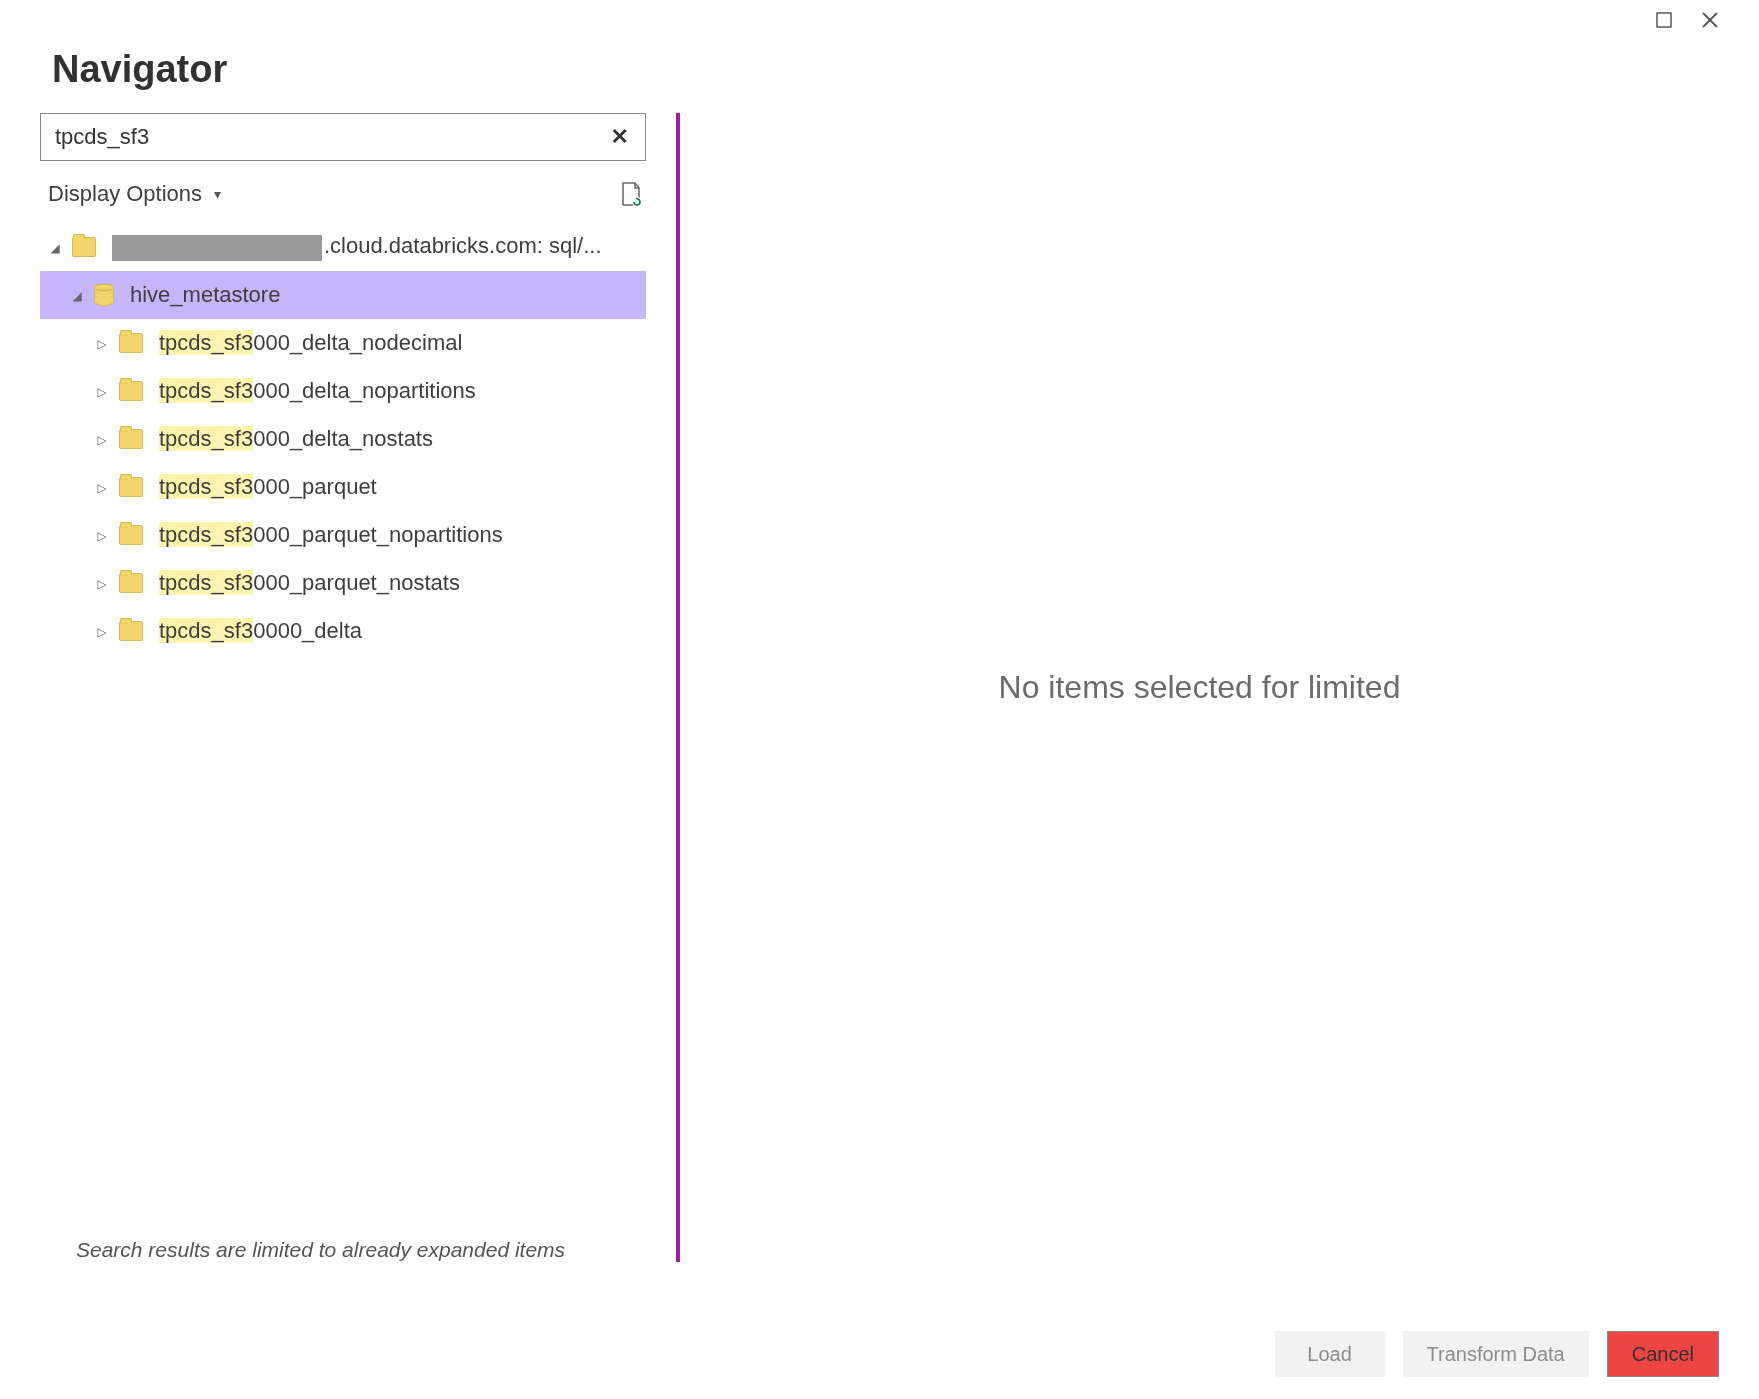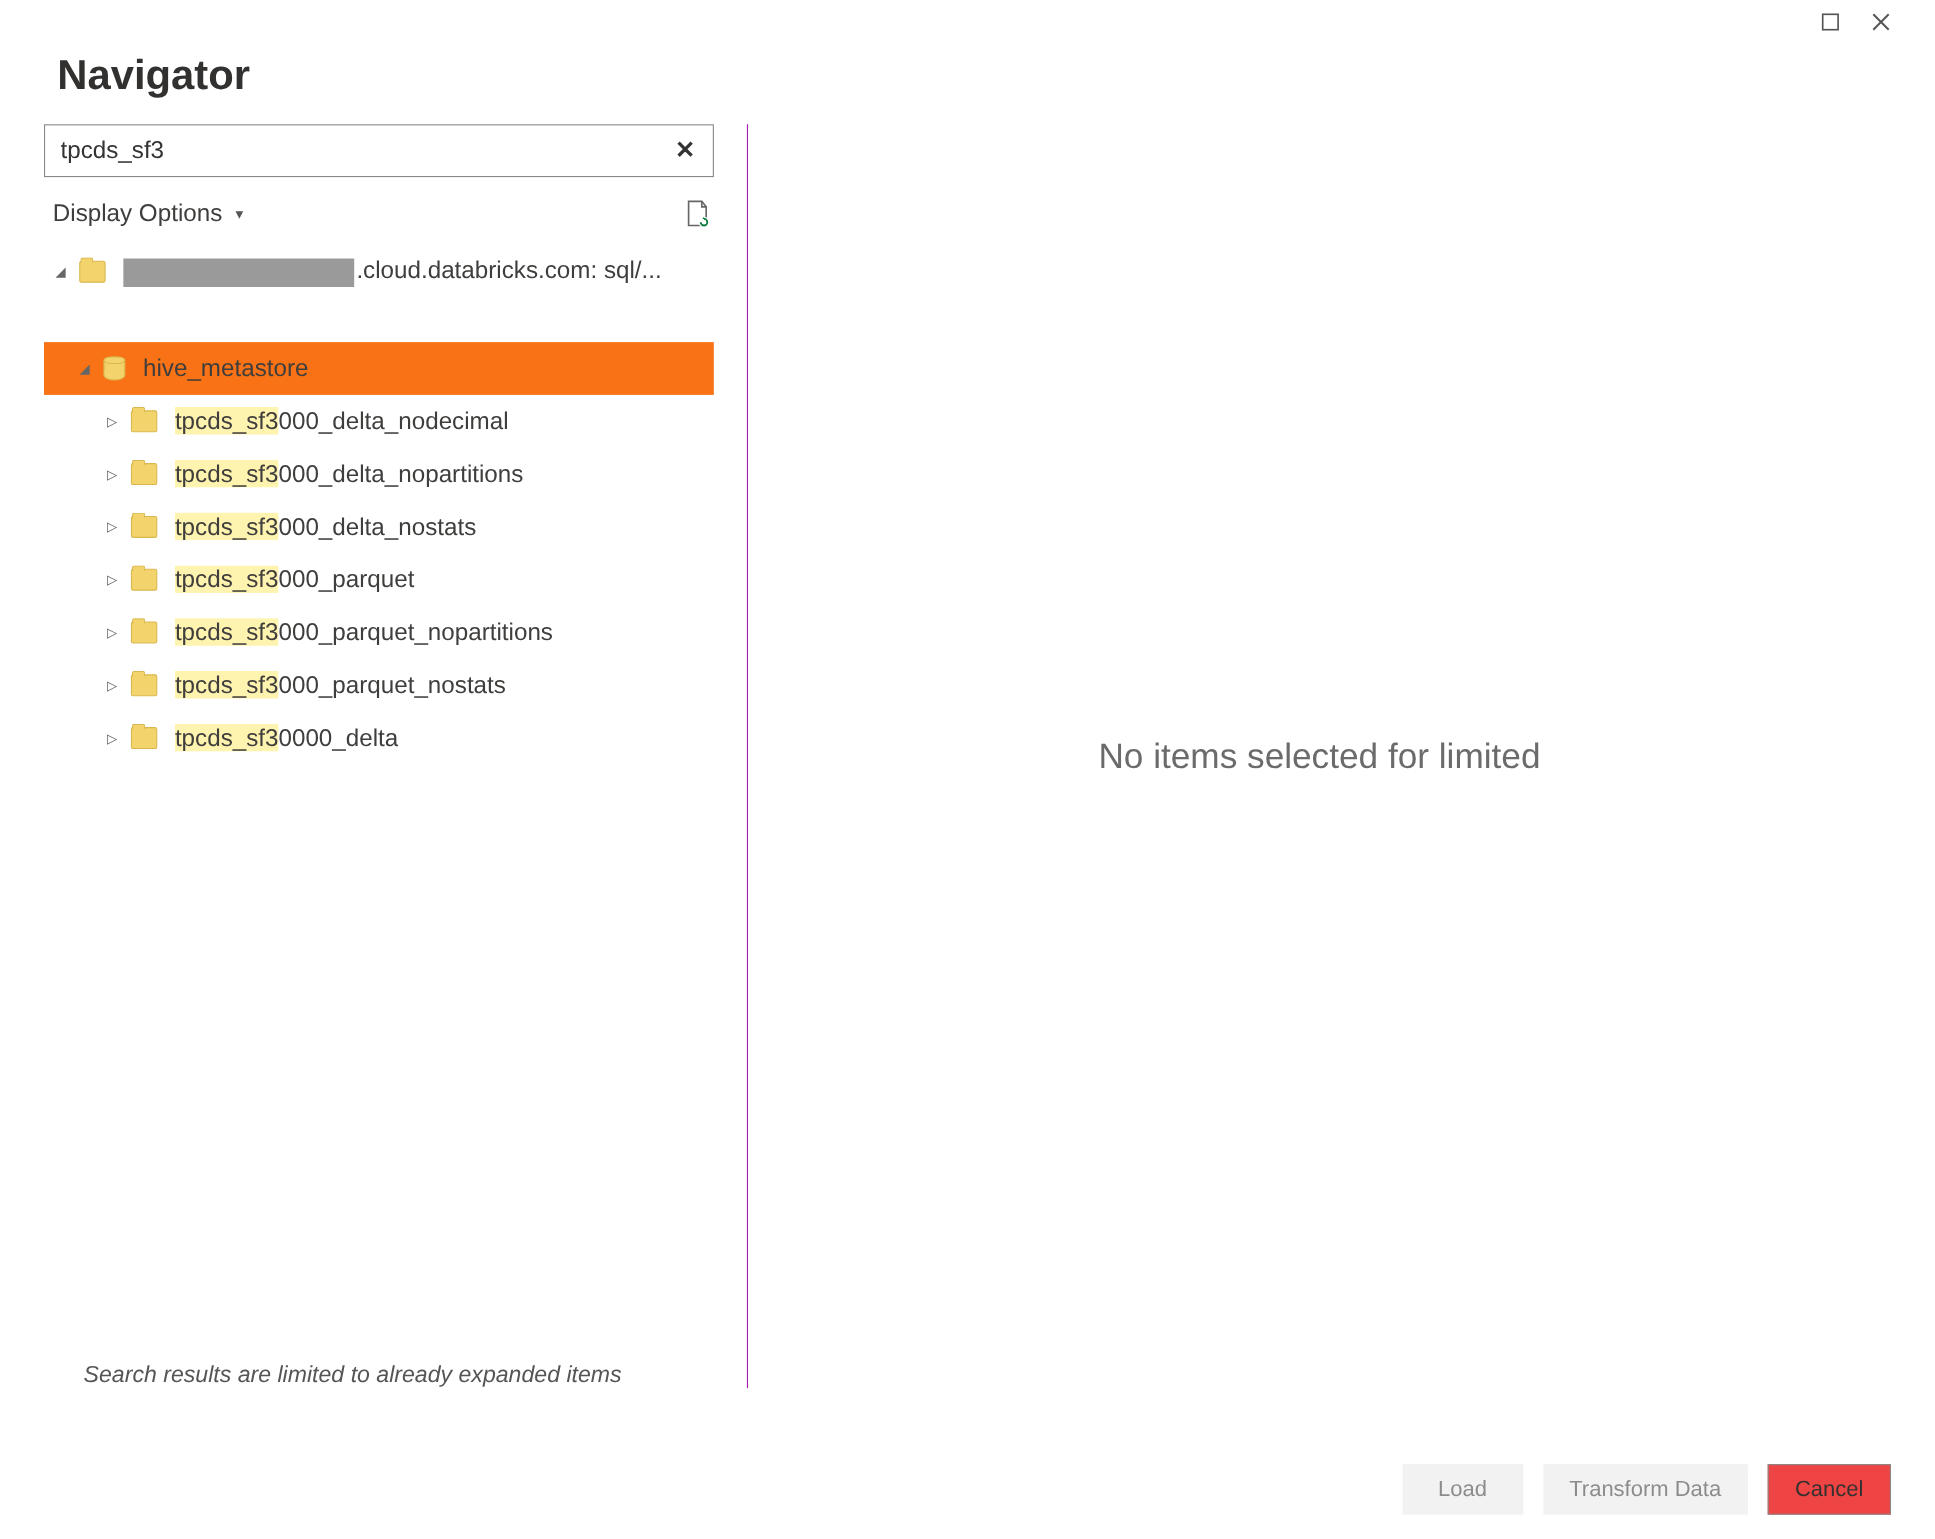--- a/index.html
+++ b/index.html
@@ -39,21 +39,21 @@
   }
   .content {
     display: flex;
     height: calc(100% - 210px);
   }
   .left-pane {
     width: 640px;
     display: flex;
     flex-direction: column;
     padding-right: 30px;
-    border-right: 1px solid #a21caf;
+    border-right: 4px solid #a21caf;
   }
   .search-box {
     display: flex;
     align-items: center;
     border: 1px solid #8a8886;
     height: 48px;
     padding: 0 12px;
     font-size: 22px;
   }
   .search-box input {
@@ -107,22 +107,21 @@
   }
   .tree-row {
     display: flex;
     align-items: center;
     height: 48px;
     gap: 10px;
     padding-left: 8px;
     cursor: pointer;
   }
   .tree-row.selected {
-    background: #f97316;
-    margin-top: 40px;
+    background: #c4b5fd;
   }
   .indent0 { padding-left: 8px; }
   .indent1 { padding-left: 30px; }
   .indent2 { padding-left: 55px; }
   .toggle {
     width: 14px;
     text-align: center;
     font-size: 16px;
     color: #666;
     user-select: none;

